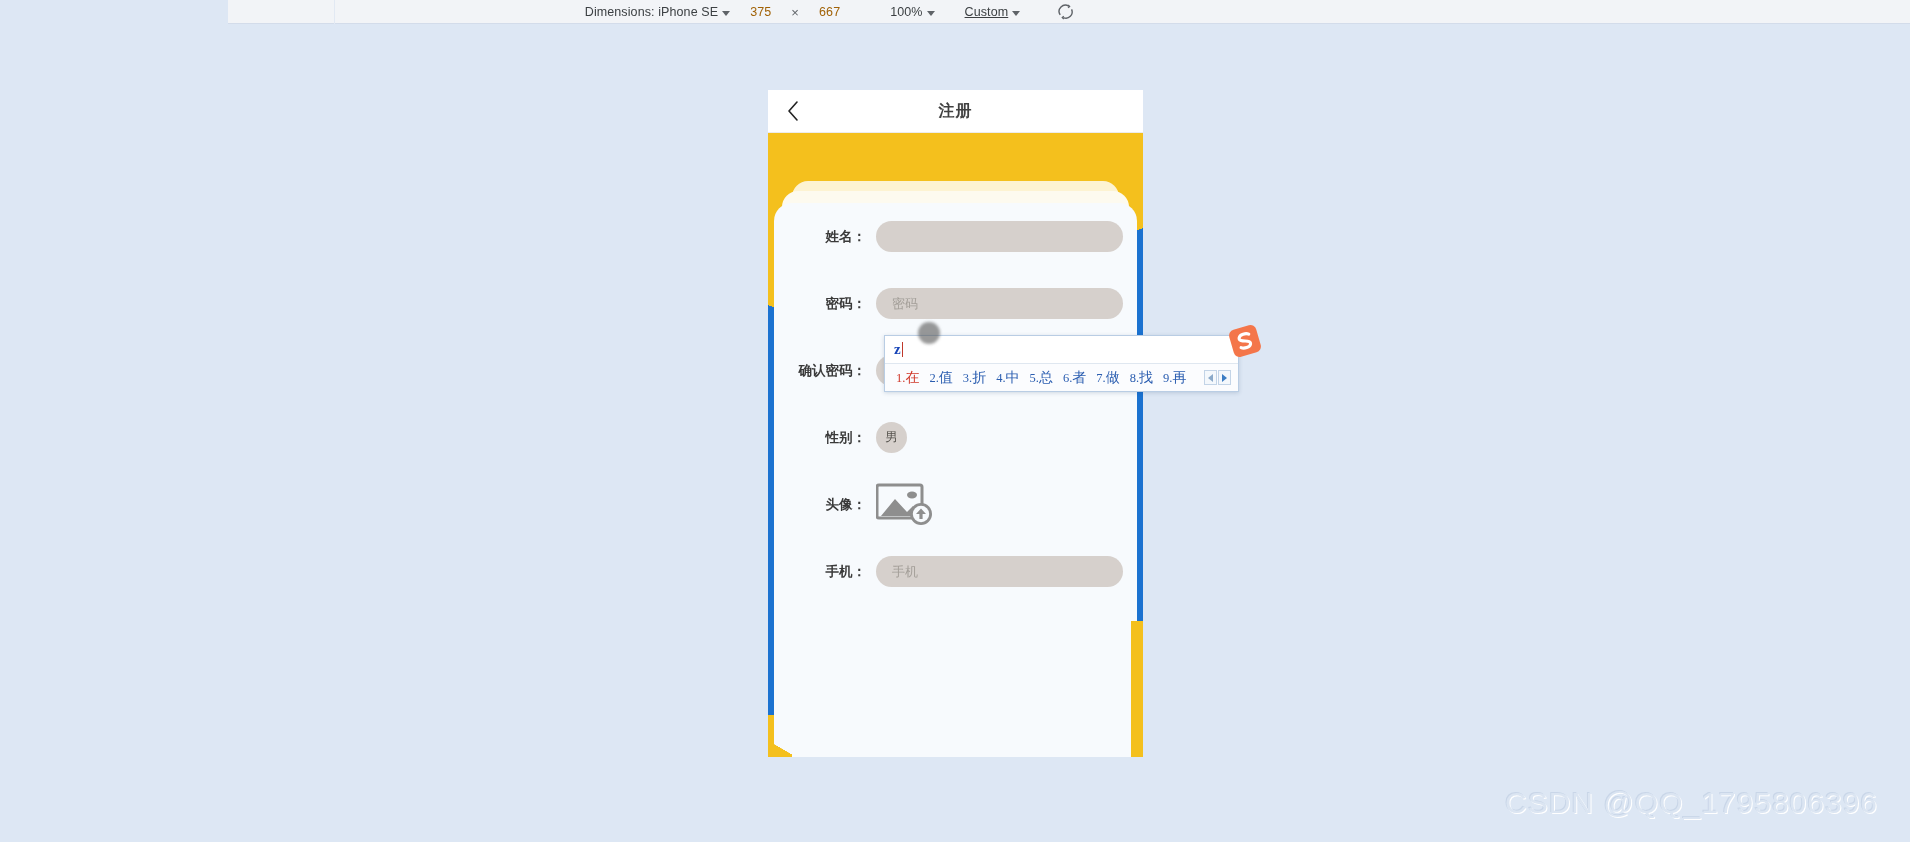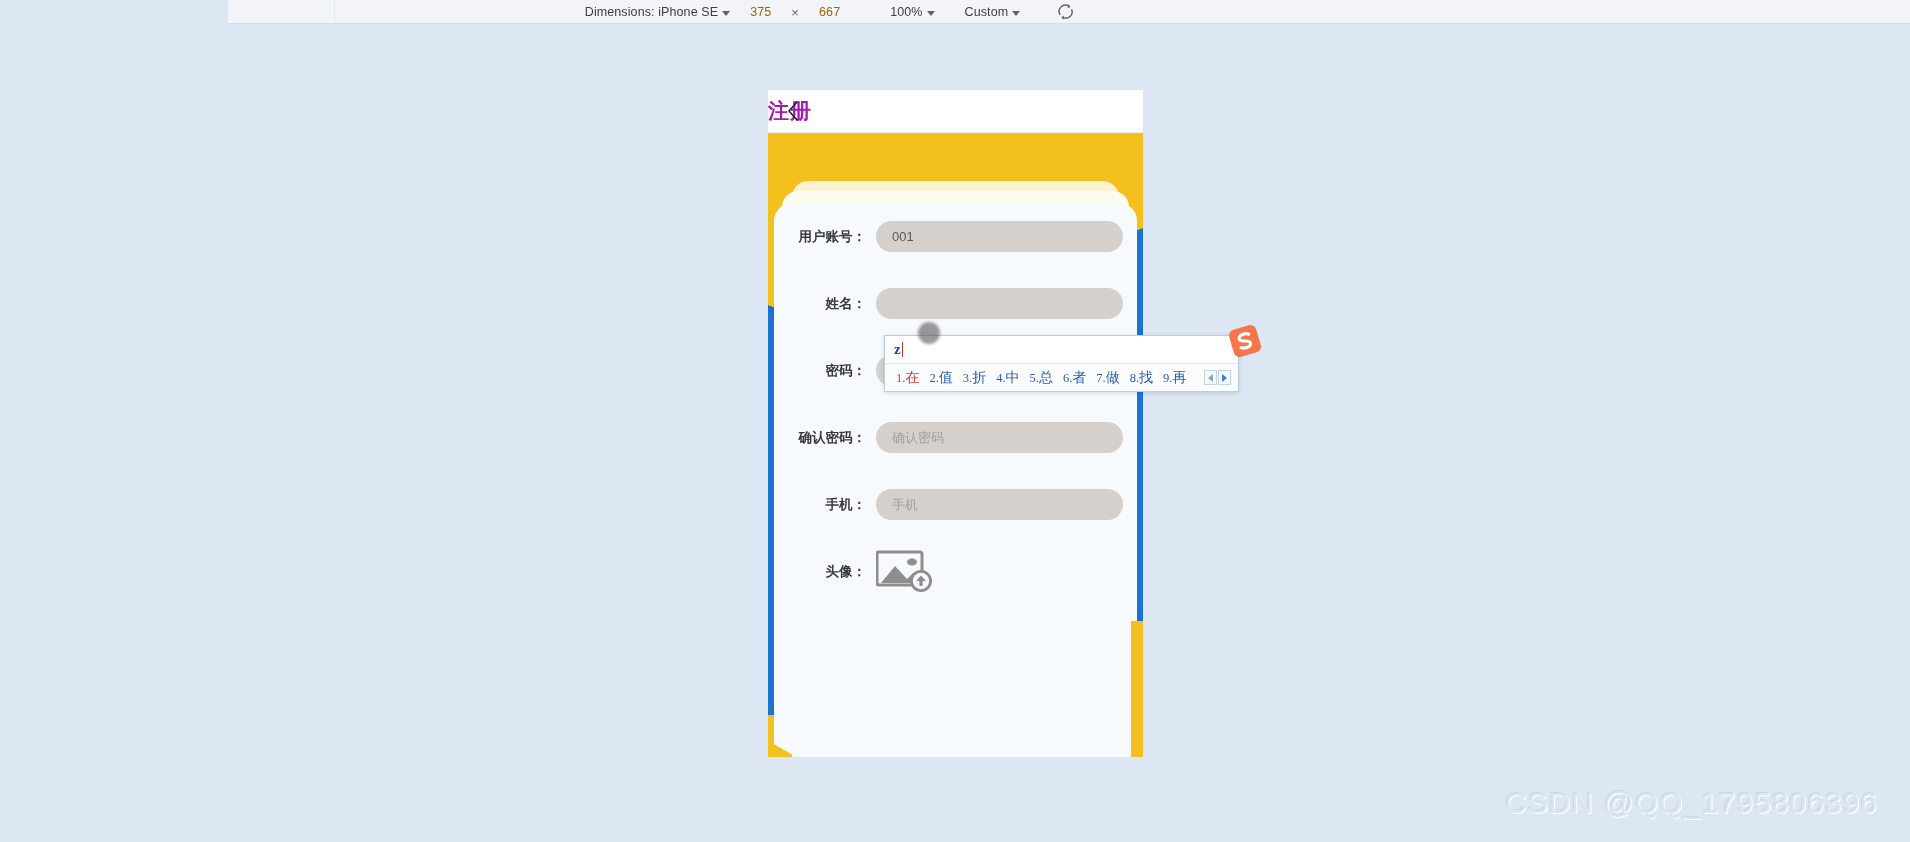--- a/index.html
+++ b/index.html
@@ -110,24 +110,24 @@
   .back-chevron {
     position: absolute;
     left: 12px;
     width: 26px; height: 26px;
     display: flex; align-items: center; justify-content: center;
     cursor: pointer;
   }
   .back-chevron svg { display: block; }
   .phone-title {
     width: 100%;
-    text-align: left;
-    font-size: 21px;
+    text-align: center;
+    font-size: 16px;
     font-weight: bold;
-    color: #a21caf;
+    color: #404040;
     letter-spacing: 1px;
   }
 
   
   .phone-body {
     position: relative;
     height: 624px;
     background: #f4c01d;
     overflow: hidden;
   }
@@ -375,21 +375,21 @@
 
     <span class="tb-num">375</span>
     <span class="tb-x">×</span>
     <span class="tb-num">667</span>
 
     <div class="tb-item" style="margin-left:26px;">
       <span>100%</span>
       <span class="caret"></span>
     </div>
 
-    <div class="tb-item" style="margin-left:10px;">
+    <div class="tb-item" style="margin-left:10px;text-decoration:underline;">
       <span>Custom</span>
       <span class="caret"></span>
     </div>
 
     <div class="tb-rotate">
       <svg width="18" height="18" viewBox="0 0 18 18">
         <path d="M3.2 11.8 A6.2 6.2 0 0 1 11.8 3.2" fill="none" stroke="#5f6368" stroke-width="1.4"></path>
         <path d="M14.6 6.4 A6.2 6.2 0 0 1 6.4 14.6" fill="none" stroke="#5f6368" stroke-width="1.4"></path>
         <path d="M11.1 2 L12.6 3.4 L11.1 4.8" fill="none" stroke="#5f6368" stroke-width="1.3"></path>
         <path d="M6.8 13.2 L5.3 14.6 L6.8 16" fill="none" stroke="#5f6368" stroke-width="1.3"></path>
@@ -423,60 +423,60 @@
         <div class="card-l1"></div>
         <div class="card-l2"></div>
         <div class="card-main"></div>
       </div>
 
       <div class="yellow-br"></div>
       <div class="yellow-bl"></div>
 
       <div class="form">
 
-        <div class="form-row">
-          <div class="form-label">用户账号：</div>
-          <div class="field value">001</div>
-        </div>
 
         <div class="form-row">
           <div class="form-label">姓名：</div>
           <div class="field value"></div>
         </div>
 
         <div class="form-row">
           <div class="form-label">密码：</div>
           <div class="field placeholder">密码</div>
         </div>
 
         <div class="form-row">
           <div class="form-label">确认密码：</div>
           <div class="field placeholder">确认密码</div>
         </div>
 
-
         <div class="form-row">
-          <div class="form-label">手机：</div>
-          <div class="field placeholder">手机</div>
+          <div class="form-label">性别：</div>
+          <div class="field pill">男</div>
         </div>
 
         <div class="form-row">
           <div class="form-label">头像：</div>
           <div class="upload-icon">
             <svg width="62" height="44" viewBox="0 0 62 44">
               <rect x="1" y="2" width="45" height="33" rx="2" fill="none" stroke="#8e8e8e" stroke-width="3"></rect>
               <path d="M5 33 L19 16 L31 29 L37 23 L43 33 Z" fill="#8e8e8e"></path>
               <ellipse cx="36" cy="12" rx="5" ry="3.4" fill="#8e8e8e"></ellipse>
               <circle cx="45" cy="31" r="11" fill="#8e8e8e"></circle>
               <circle cx="45" cy="31" r="8.2" fill="#f7fafd"></circle>
               <path d="M45 25.5 L50 31 L46.6 31 L46.6 36 L43.4 36 L43.4 31 L40 31 Z" fill="#8e8e8e"></path>
             </svg>
           </div>
         </div>
 
+        <div class="form-row">
+          <div class="form-label">手机：</div>
+          <div class="field placeholder">手机</div>
+        </div>
+
       </div>
     </div>
   </div>
 
   <div class="ime">
 
     <div class="sogou-logo">
       <svg width="34" height="34" viewBox="0 0 34 34">
         <g transform="rotate(-16 17 17)">
           <rect x="3" y="3" width="28" height="28" rx="6" fill="#f4764a"></rect>

